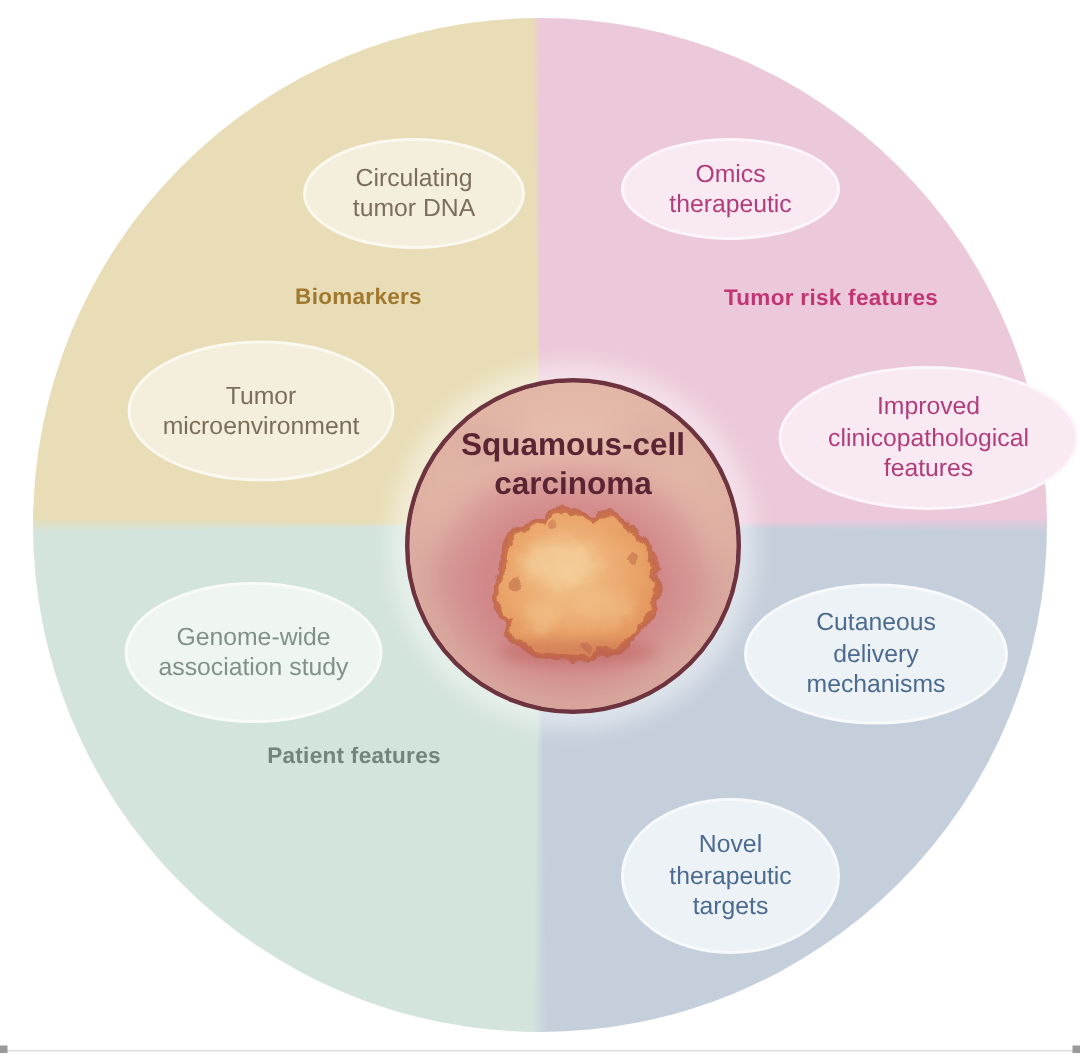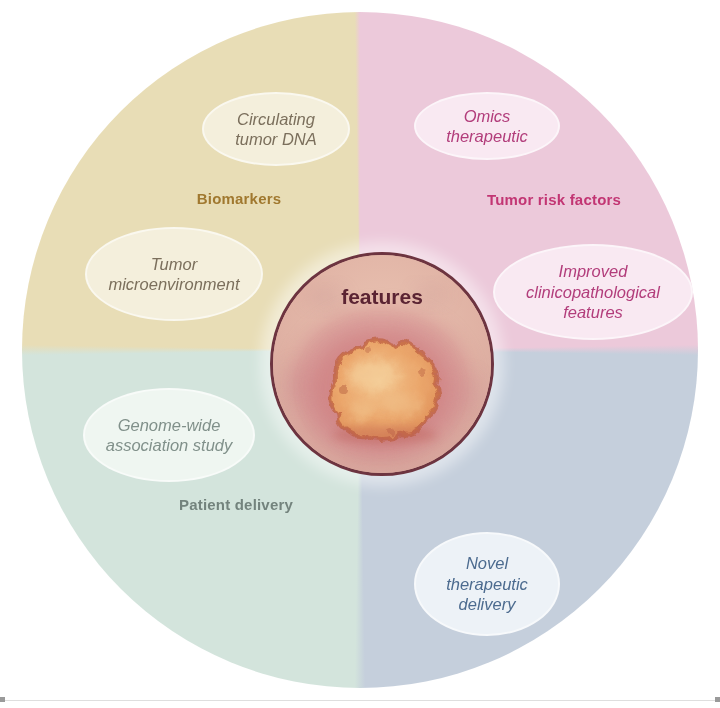--- a/index.html
+++ b/index.html
@@ -23,34 +23,34 @@
     font-size:15px;font-weight:bold;letter-spacing:.2px;white-space:nowrap;
   }
   .q-label.biomarkers{left:217px;top:186px;color:#a0782f;}
   .q-label.risk{left:532px;top:187px;color:#c23573;}
   .q-label.patient{left:214px;top:492px;color:#73837d;}
   .q-label.therapeutics{left:507px;top:492px;color:#2e5f9d;}
   
   .oval{
     position:absolute;border-radius:50%;display:flex;align-items:center;justify-content:center;
     text-align:center;font-size:16.5px;line-height:20.5px;
-    border:2px solid rgba(255,255,255,.55);box-sizing:border-box;font-style:italic;
+    border:2px solid rgba(255,255,255,.55);box-sizing:border-box;
   }
   .oval span{display:block;}
   .fill-tan{background:#f4efdc;color:#7b6f5c;}
   .fill-pink{background:#f9e9f2;color:#b23d7b;}
   .fill-teal{background:#eff6f1;color:#80908a;}
   .fill-blue{background:#edf2f7;color:#4c6b8f;}
   .ov-ctdna{left:180px;top:80px;width:148px;height:74px;}
   .ov-ctdna span{max-width:118px;}
   .ov-omics{left:392px;top:80px;width:146px;height:68px;}
   .ov-omics span{max-width:104px;}
   .ov-micro{left:63px;top:215px;width:178px;height:94px;}
   .ov-micro span{max-width:152px;}
-  .ov-improved{left:471px;top:232px;width:200px;height:96px;}
+  .ov-improved{left:497px;top:232px;width:200px;height:96px;}
   .ov-improved span{max-width:168px;}
   .ov-genome{left:61px;top:376px;width:172px;height:94px;}
   .ov-genome span{max-width:140px;}
   .ov-cutaneous{left:474px;top:377px;width:176px;height:94px;}
   .ov-cutaneous span{max-width:116px;}
   .ov-patchar{left:177px;top:522px;width:146px;height:100px;}
   .ov-patchar span{max-width:126px;}
   .ov-novel{left:392px;top:520px;width:146px;height:104px;}
   .ov-novel span{max-width:108px;}
   
@@ -71,43 +71,46 @@
   .rule-tick.right{right:0;}
 </style>
 </head>
 <body>
 
 <div class="stage">
 
   <div class="big-circle">
 
     <div class="q-label biomarkers">Biomarkers</div>
-    <div class="q-label risk">Tumor risk factors</div>
-    <div class="q-label patient">Patient delivery</div>
+    <div class="q-label risk">Tumor risk features</div>
+    <div class="q-label patient">Patient features</div>
 
     <div class="oval fill-tan ov-ctdna">
       <span>Circulating tumor DNA</span>
     </div>
     <div class="oval fill-tan ov-micro">
       <span>Tumor microenvironment</span>
     </div>
 
     <div class="oval fill-pink ov-omics">
       <span>Omics therapeutic</span>
     </div>
     <div class="oval fill-pink ov-improved">
       <span>Improved clinicopathological features</span>
     </div>
 
     <div class="oval fill-teal ov-genome">
       <span>Genome-wide association study</span>
     </div>
 
+    <div class="oval fill-blue ov-cutaneous">
+      <span>Cutaneous delivery mechanisms</span>
+    </div>
     <div class="oval fill-blue ov-novel">
-      <span>Novel therapeutic delivery</span>
+      <span>Novel therapeutic targets</span>
     </div>
 
     <div class="photo-circle">
       <svg viewBox="0 0 218 218" width="218" height="218">
         <defs>
           <radialGradient id="skin" cx="50%" cy="32%" r="80%">
             <stop offset="0%" stop-color="#e9c2b1"></stop>
             <stop offset="55%" stop-color="#e0b2a4"></stop>
             <stop offset="100%" stop-color="#d4a29a"></stop>
           </radialGradient>
@@ -153,21 +156,22 @@
           <ellipse cx="88" cy="156" rx="14" ry="9" fill="#f3cd98" opacity="0.4" filter="url(#soft2)"></ellipse>
           <circle cx="70" cy="134" r="4" fill="#b35a3e" opacity="0.45"></circle>
           <circle cx="148" cy="118" r="4" fill="#b35a3e" opacity="0.4"></circle>
           <circle cx="118" cy="176" r="4" fill="#b35a3e" opacity="0.4"></circle>
           <circle cx="95" cy="95" r="3" fill="#b35a3e" opacity="0.35"></circle>
         </g>
 
         <ellipse cx="112" cy="180" rx="52" ry="9" fill="#bb5a50" opacity="0.35" filter="url(#soft2)"></ellipse>
       </svg>
       <div class="photo-title">
-        <div>features</div>
+        <div>Squamous-cell</div>
+        <div>carcinoma</div>
       </div>
     </div>
 
   </div>
 
   <div class="bottom-rule"></div>
   <div class="rule-tick left"></div>
   <div class="rule-tick right"></div>
 
 </div>

